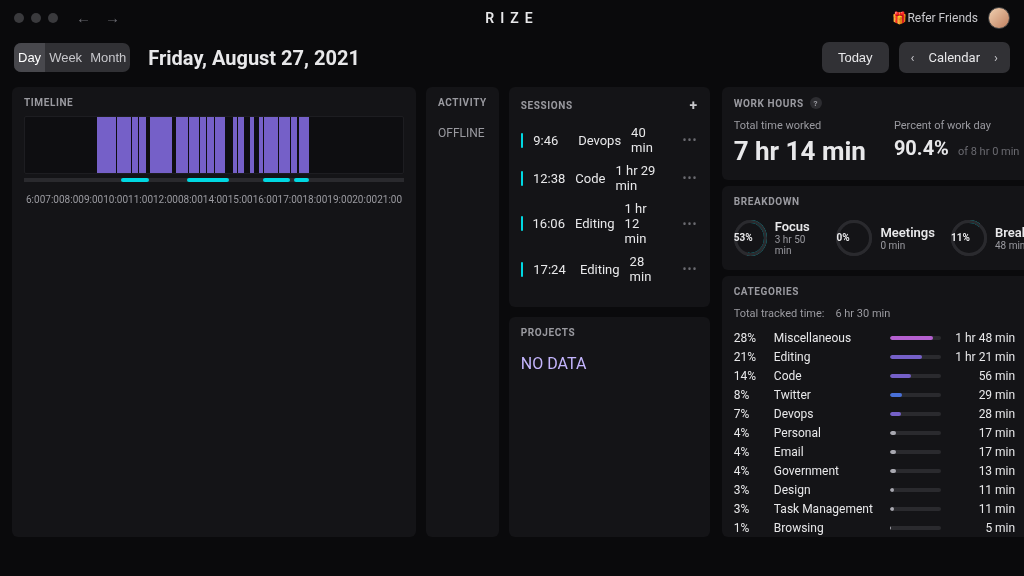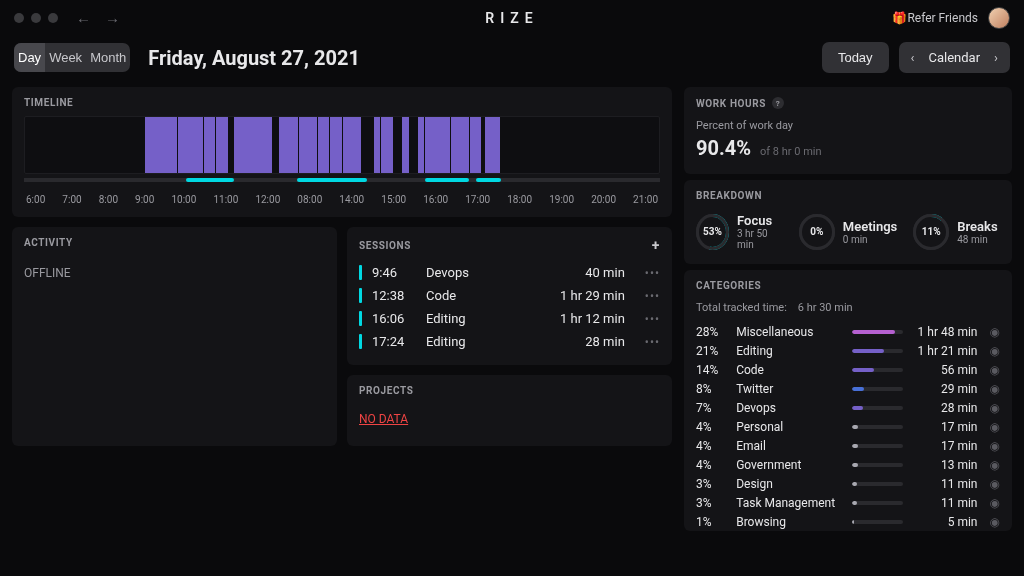--- a/index.html
+++ b/index.html
@@ -36,21 +36,21 @@
 .seg { display: flex; background: #313135; border-radius: 7px; overflow: hidden; }
 .seg button { background: transparent; border: none; color: #c8c8cc; padding: 7px 4px; font-size: 13px; cursor: pointer; }
 .seg button.active { background: #48484d; color: #fff; }
 .date-title { font-size: 20px; font-weight: 700; margin-left: 18px; }
 .subheader .spacer { flex: 1; }
 .today-btn { background: #313135; border: none; color: #e8e8ea; border-radius: 7px; padding: 8px 16px; font-size: 13px; cursor: pointer; margin-right: 10px; }
 .cal-btn { background: #313135; border: none; color: #e8e8ea; border-radius: 7px; padding: 8px 12px; font-size: 13px; cursor: pointer; display: flex; align-items: center; gap: 14px; }
 .chev { color: #c8c8cc; font-size: 13px; }
 
 .main { display: flex; gap: 12px; padding: 0 12px; }
-.left-col { flex: 1; display: flex; flex-direction: column; gap: 10px; }
+.left-col { flex: 1; display: flex; gap: 10px; }
 .right-col { width: 328px; display: flex; flex-direction: column; gap: 6px; }
 
 .panel { background: #141417; border-radius: 6px; }
 .panel-h { font-size: 10px; letter-spacing: 0.6px; color: #9a9aa0; font-weight: 700; padding: 10px 12px 8px 12px; display: flex; align-items: center; }
 .panel-h .info { margin-left: 6px; width: 12px; height: 12px; border-radius: 50%; background: #2d2d31; color: #9a9aa0; display: inline-flex; align-items: center; justify-content: center; font-size: 8px; }
 .panel-body { padding: 0 12px 12px 12px; }
 
 .timeline-track { background: #0e0e11; height: 58px; border: 1px solid #1d1d21; position: relative; border-radius: 2px; overflow: hidden; }
 .tl-block { position: absolute; top: 0; bottom: 0; background: #7560c8; }
 .tl-gap { position: absolute; top: 0; bottom: 0; width: 1px; background: #0e0e11; }
@@ -65,31 +65,31 @@
 .offline { padding: 10px 0; color: #9a9aa0; font-size: 12px; }
 
 .sess-row { display: flex; align-items: center; gap: 10px; padding: 4px 0; }
 .sess-tick { width: 3px; height: 15px; background: #00d8e2; border-radius: 1px; }
 .sess-time { width: 44px; color: #e8e8ea; font-size: 13px; }
 .sess-name { flex: 1; color: #e8e8ea; font-size: 13px; }
 .sess-dur { color: #e8e8ea; font-size: 13px; margin-right: 10px; }
 .sess-more { color: #6a6a70; letter-spacing: 1px; cursor: pointer; font-size: 12px; }
 .plus { margin-left: auto; color: #c8c8cc; font-size: 14px; cursor: pointer; }
 
-.nodata { padding: 8px 0; color: #ef4444; font-size: 12px; text-decoration: underline; }
+.nodata { padding: 8px 0; color: #c4b5fd; font-size: 16px; }
 
 .workhours-row { display: flex; gap: 28px; padding: 2px 12px 14px 12px; }
 .wh-label { color: #9a9aa0; font-size: 11px; margin-bottom: 4px; }
 .wh-big { font-size: 26px; font-weight: 700; }
 .wh-pct { font-size: 20px; font-weight: 700; display: inline-block; }
 .wh-of { color: #6a6a70; font-size: 11px; margin-left: 6px; }
 
 .break-row { display: flex; gap: 16px; padding: 4px 12px 14px 12px; align-items: center; }
 .ring-wrap { display: flex; align-items: center; gap: 8px; flex: 1; }
-.ring { width: 36px; height: 36px; border-radius: 50%; display: flex; align-items: center; justify-content: center; font-size: 10px; font-weight: 700; position: relative; }
+.ring { width: 36px; height: 36px; border-radius: 50%; display: flex; align-items: center; font-size: 10px; font-weight: 700; position: relative; }
 .ring::before { content: ""; position: absolute; inset: 0; border-radius: 50%; border: 3px solid #2a2a2e; }
 .ring-txt { position: relative; z-index: 1; }
 .bd-label { font-size: 13px; font-weight: 600; }
 .bd-sub { font-size: 10px; color: #9a9aa0; }
 
 .cat-head { color: #9a9aa0; font-size: 11px; padding: 2px 12px 8px 12px; }
 .cat-row { display: flex; align-items: center; gap: 8px; padding: 2px 12px; height: 19px; }
 .cat-pct { width: 34px; font-size: 12px; }
 .cat-name { width: 114px; font-size: 12px; }
 .cat-bar { width: 54px; height: 4px; background: #2a2a2e; border-radius: 2px; overflow: hidden; }
@@ -248,20 +248,24 @@
   </div>
 
   <div class="right-col">
     <div class="panel">
       <div class="panel-h">
         <span>WORK HOURS</span>
         <span class="info">?</span>
       </div>
       <div class="workhours-row">
         <div>
+          <div class="wh-label">Total time worked</div>
+          <div class="wh-big">7 hr 14 min</div>
+        </div>
+        <div>
           <div class="wh-label">Percent of work day</div>
           <div>
             <span class="wh-pct">90.4%</span>
             <span class="wh-of">of 8 hr 0 min</span>
           </div>
         </div>
       </div>
     </div>
 
     <div class="panel">

